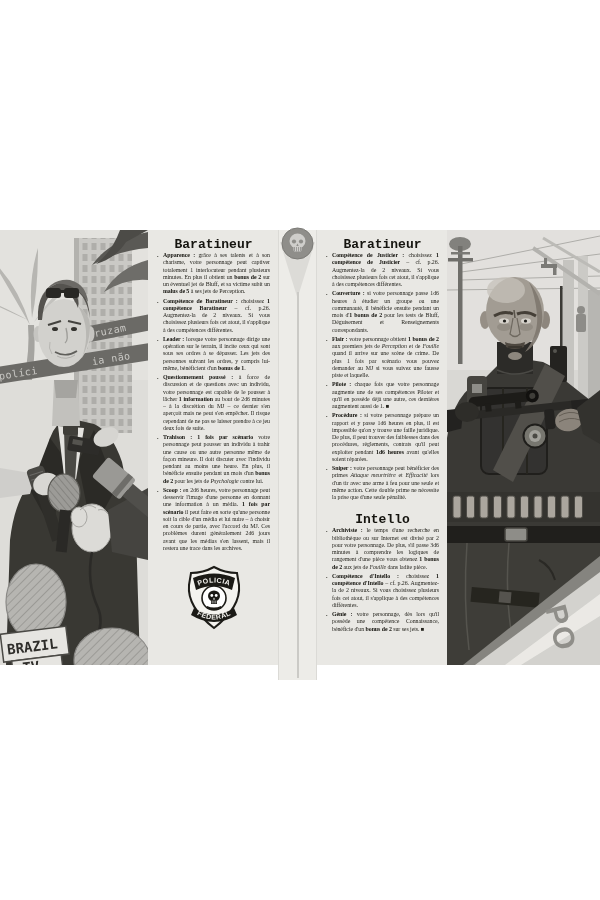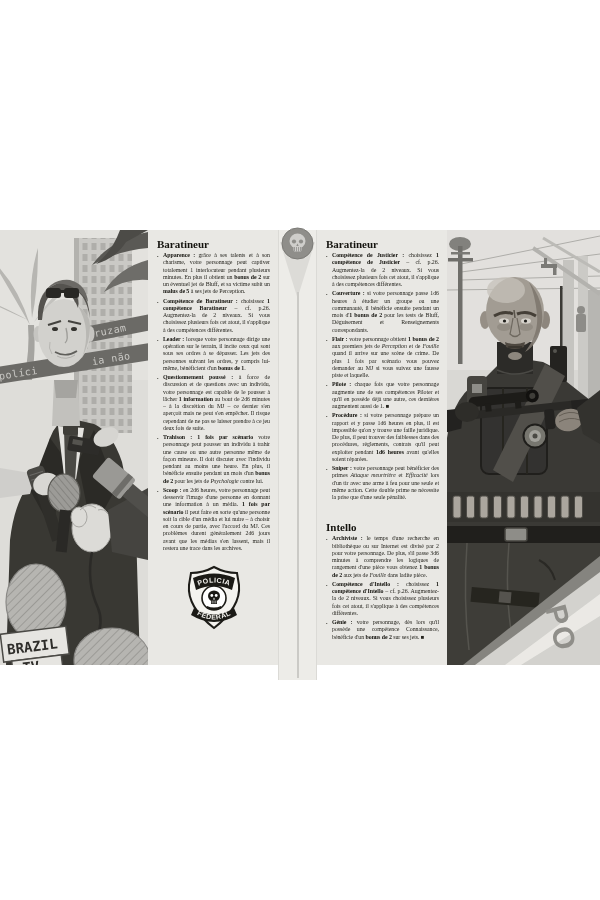--- a/index.html
+++ b/index.html
@@ -5,22 +5,22 @@
   html,body{margin:0;padding:0;background:#ffffff;}
   body{width:600px;height:900px;position:relative;font-family:"Liberation Serif",serif;-webkit-font-smoothing:antialiased;}
   .spread{position:absolute;top:230px;left:0;width:600px;height:435px;}
   .illus{position:absolute;top:0;height:435px;overflow:hidden;}
   .illus svg{display:block;}
   #illus-left{left:0;width:148px;}
   #illus-right{left:447px;width:153px;}
   .textcol{position:absolute;top:0;height:435px;width:130px;background:#e9e8e4;box-sizing:border-box;padding:10px 8px 0 9px;overflow:hidden;}
   #col-left{left:148px;}
   #col-right{left:317px;}
-  h2.sec{font-size:11px;line-height:9px;font-weight:bold;color:#15140f;margin:0 0 3px 0;font-family:Liberation Serif, serif;}
-  h2.sec.later{margin-top:22px;}
+  h2.sec{font-size:13px;line-height:9px;font-weight:bold;color:#15140f;margin:0 0 3px 0;font-family:Liberation Mono, monospace;text-align:center;}
+  h2.sec.later{margin-top:14px;}
   ul.traits{list-style:none;margin:0;padding:0;}
   ul.traits li{position:relative;padding-left:6px;margin:0 0 2px 0;font-size:5.9px;line-height:7.25px;letter-spacing:-0.06px;color:#26251f;text-align:justify;}
   ul.traits li::before{content:"•";position:absolute;left:0;top:1px;font-size:4.4px;color:#26251f;}
   ul.traits li b{color:#15140f;}
   .badge-wrap{width:58px;margin:13px auto 0 auto;}
   
   .gutter{position:absolute;left:278px;top:0;width:39px;height:450px;background:#edece8;border-left:1px solid #dbdad6;border-right:1px solid #dbdad6;box-sizing:border-box;}
   .gutter .tri{position:absolute;left:1px;top:12px;width:35px;height:56px;background:#dcdbd7;clip-path:polygon(0 0,100% 0,50% 100%);}
   .gutter .rule{position:absolute;left:17.5px;top:62px;width:2px;height:386px;background:#cbcac6;}
   .gutter .emblem{position:absolute;left:2px;top:-3px;}

